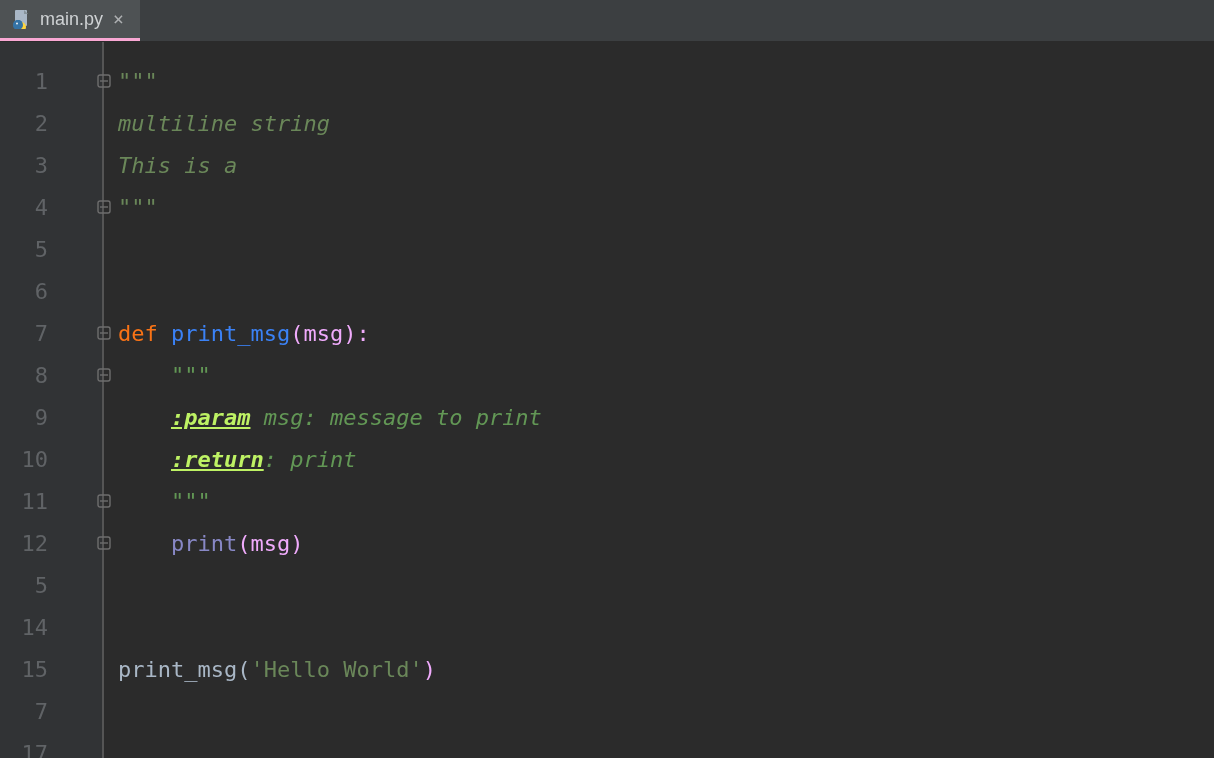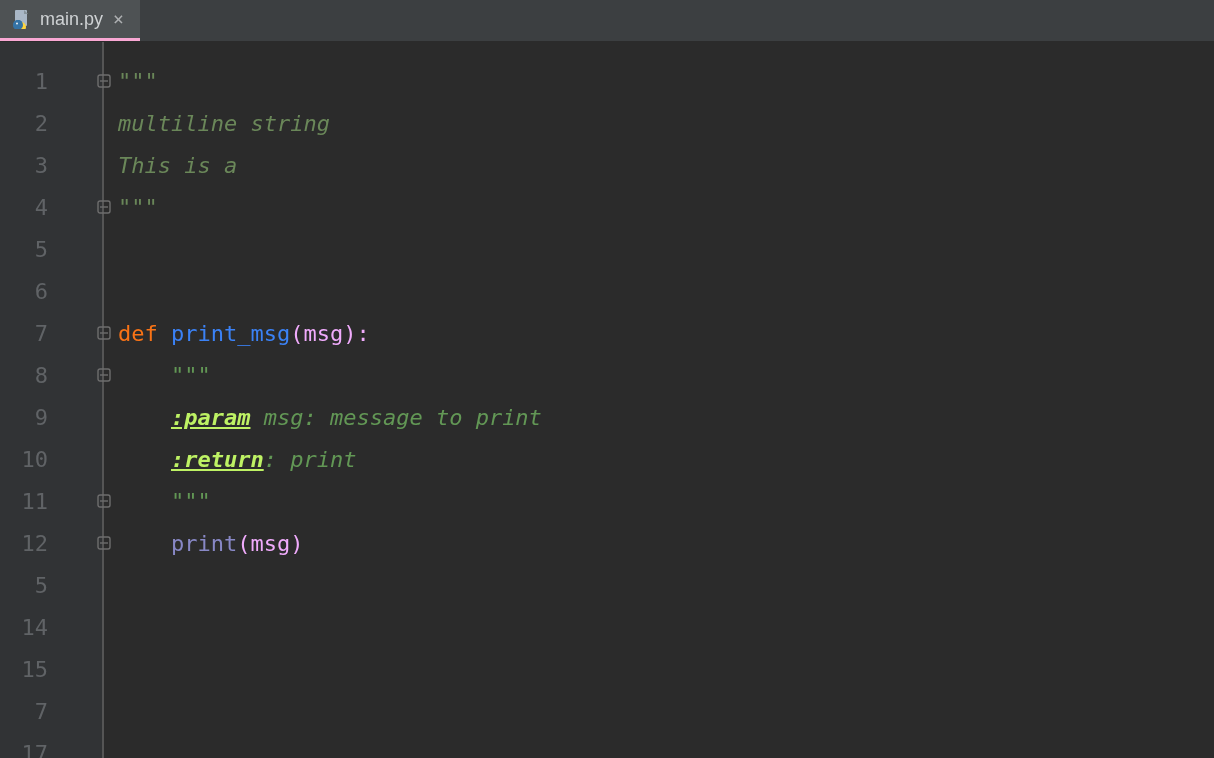--- a/index.html
+++ b/index.html
@@ -229,16 +229,17 @@
     <div class="cl"></div>
     <div class="cl"></div>
     <div class="cl"><span class="tok-kw">def </span><span class="tok-fn">print_msg</span><span class="tok-punc">(msg):</span></div>
     <div class="cl"><span>    </span><span class="tok-doc">"""</span></div>
     <div class="cl"><span>    </span><span class="tok-tag">:param</span><span class="tok-doc"> msg: message to print</span></div>
     <div class="cl"><span>    </span><span class="tok-tag">:return</span><span class="tok-doc">: print</span></div>
     <div class="cl"><span>    </span><span class="tok-doc">"""</span></div>
     <div class="cl"><span>    </span><span class="tok-builtin">print</span><span class="tok-punc">(msg)</span></div>
     <div class="cl"></div>
     <div class="cl"></div>
+    <div class="cl"><span class="tok-id">print_msg(</span><span class="tok-strlit">'Hello World'</span><span class="tok-punc">)</span></div>
     <div class="cl"></div>
     <div class="cl"></div>
   </div>
 </div>
 
 </body></html>

